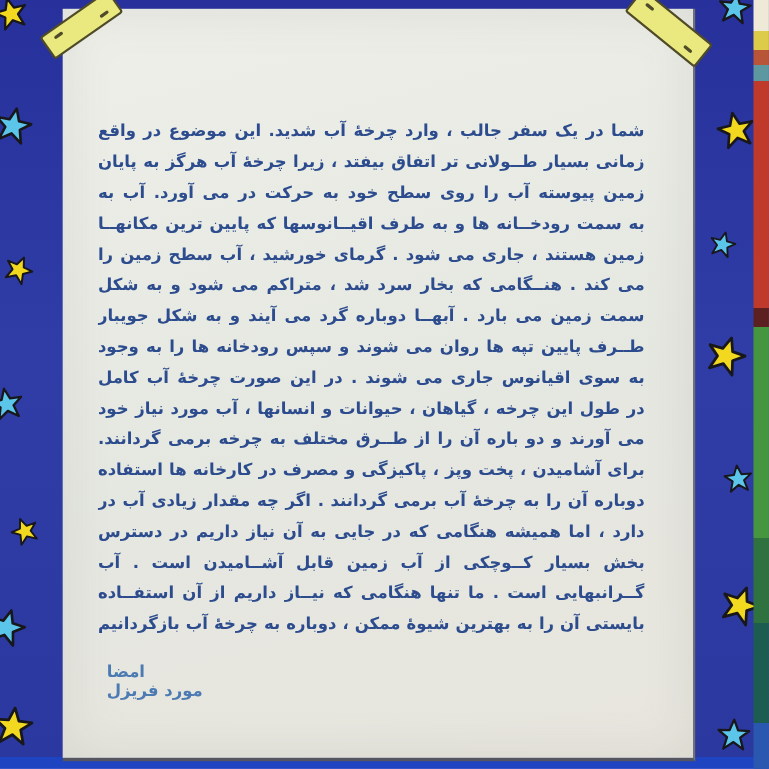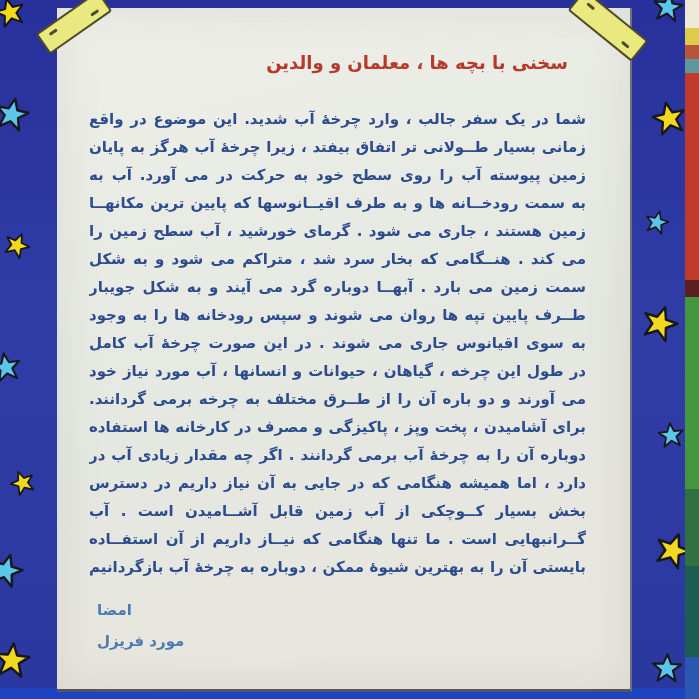--- a/index.html
+++ b/index.html
@@ -61,21 +61,21 @@
   }
   .line {
     height: 28px; line-height: 28px; overflow: hidden;
     text-align: justify; text-align-last: justify; text-justify: inter-word;
   }
   .signature {
     position: absolute; left: 40px; top: 593px;
     direction: rtl; text-align: left;
     color: #4c7ab2; font-size: 15px; font-weight: bold;
   }
-  .signature .sig-label { margin-bottom: 13px; }
+  .signature .sig-label { }
 </style>
 </head>
 <body>
 
 <div class="scene">
 
   <svg class="star yellow" style="left:-5px;  top:-3px;  width:30px; height:30px; transform:rotate(-15deg);" viewBox="0 0 100 100">
       <polygon points="50,4 63,36 97,37 70,58 80,93 50,72 20,93 30,58 3,37 37,36"></polygon>
     </svg>
   <svg class="star blue" style="left:-5px;  top:97px;  width:34px; height:34px; transform:rotate(12deg);" viewBox="0 0 100 100">
@@ -115,21 +115,20 @@
   <svg class="star yellow" style="left:655px; top:532px; width:36px; height:36px; transform:rotate(20deg);" viewBox="0 0 100 100">
       <polygon points="50,4 63,36 97,37 70,58 80,93 50,72 20,93 30,58 3,37 37,36"></polygon>
     </svg>
   <svg class="star blue" style="left:652px; top:653px; width:30px; height:30px; transform:rotate(2deg);" viewBox="0 0 100 100">
       <polygon points="50,4 63,36 97,37 70,58 80,93 50,72 20,93 30,58 3,37 37,36"></polygon>
     </svg>
 
   <div class="artwork-strip"></div>
 
   <div class="paper">
-    <h1 class="title">سخنی با بچه ها ، معلمان و والدین</h1>
 
     <div class="body-text">
       <div class="line">شما در یک سفر جالب ، وارد چرخهٔ آب شدید. این موضوع در واقع می تواند در</div>
       <div class="line">زمانی بسیار طــولانی تر اتفاق بیفتد ، زیرا چرخهٔ آب هرگز به پایان نمی رسد .</div>
       <div class="line">زمین پیوسته آب را روی سطح خود به حرکت در می آورد. آب به سوی پایین تپه</div>
       <div class="line">به سمت رودخــانه ها و به طرف اقیــانوسها که پایین ترین مکانهــا بر روی سطح</div>
       <div class="line">زمین هستند ، جاری می شود . گرمای خورشید ، آب سطح زمین را به گاز تبدیل</div>
       <div class="line">می کند . هنــگامی که بخار سرد شد ، متراکم می شود و به شکل برف و باران به</div>
       <div class="line">سمت زمین می بارد . آبهــا دوباره گرد می آیند و به شکل جویبار های کوچک به</div>
       <div class="line">طــرف پایین تپه ها روان می شوند و سپس رودخانه ها را به وجود می آورند و</div>

